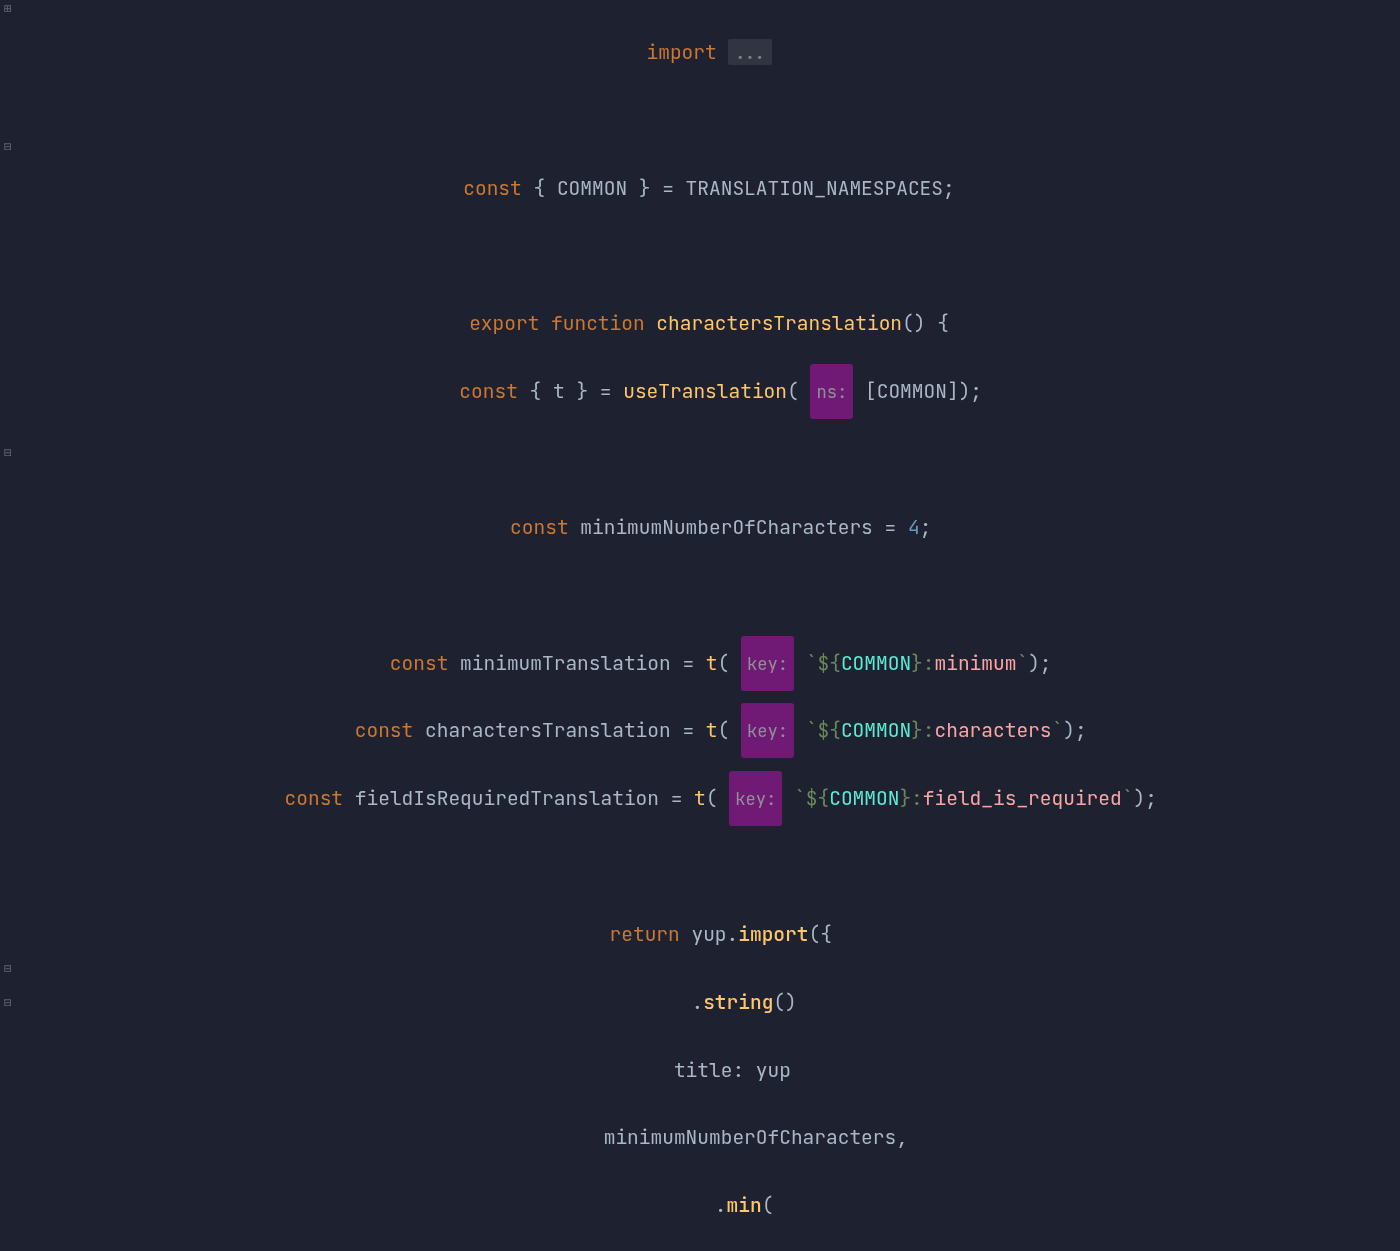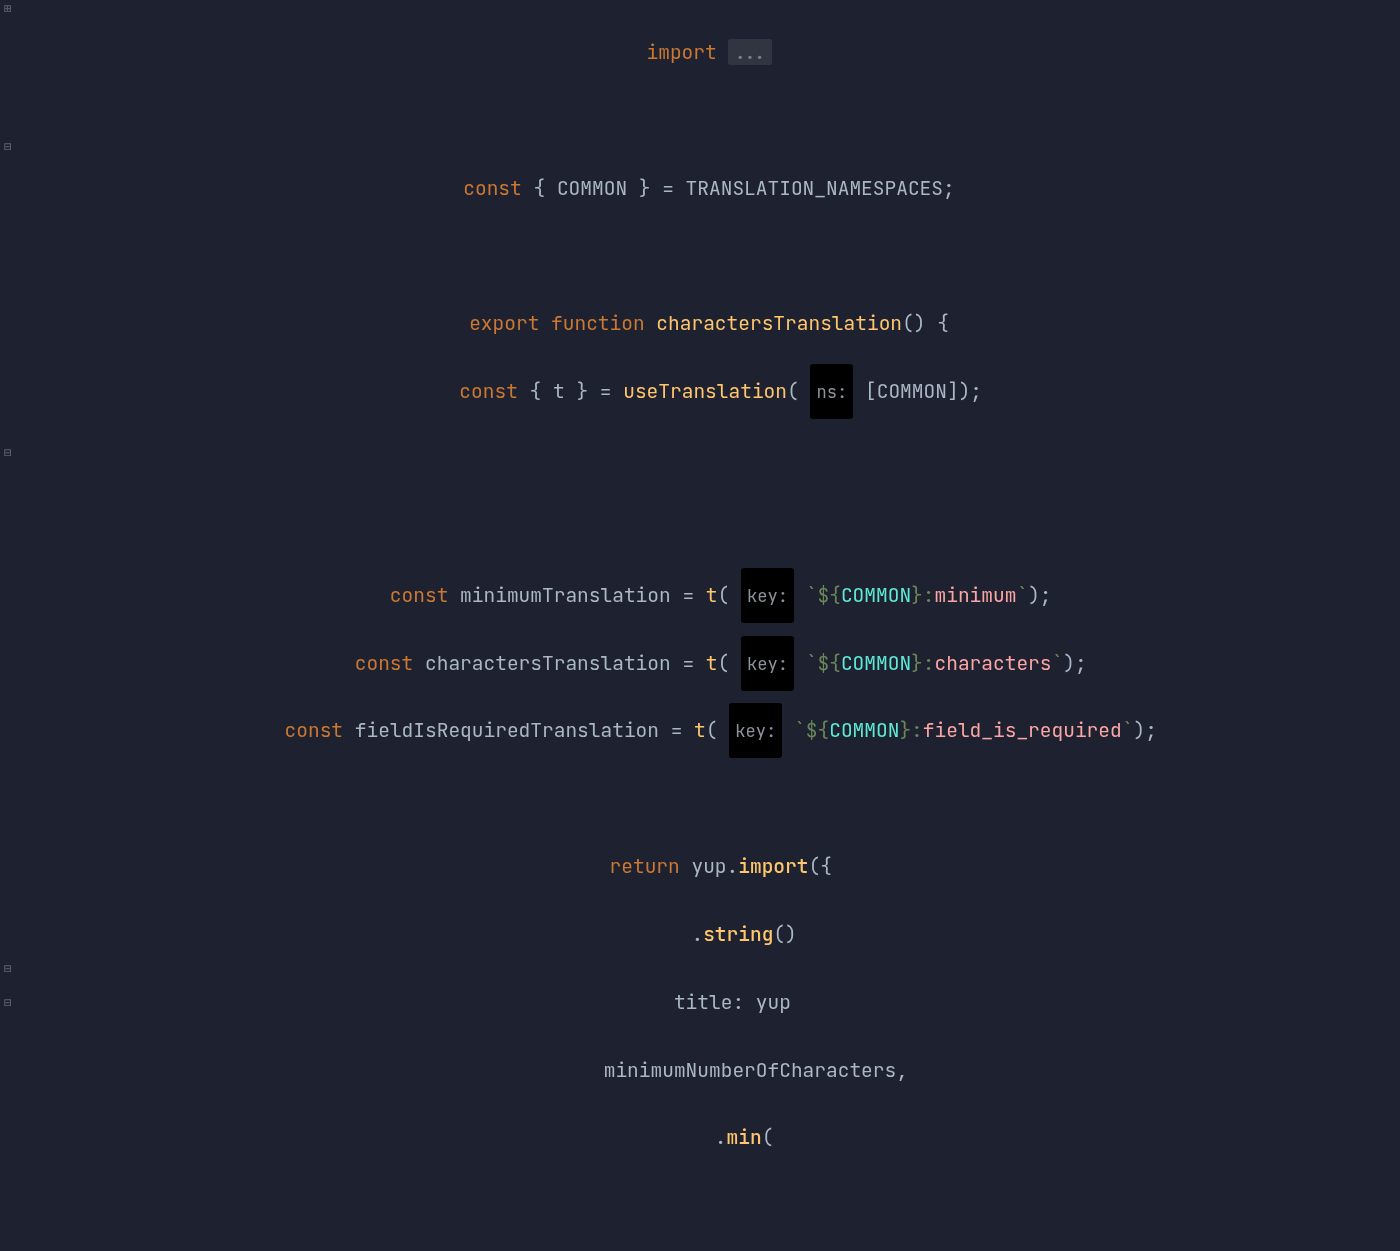--- a/index.html
+++ b/index.html
@@ -44,21 +44,21 @@
   .line { display: block; text-align: center; }
   
   .kw   { color: #cc7832; }           
   .fn   { color: #ffc66d; }           
   .id   { color: #a9b7c6; }           
   .num  { color: #6897bb; }           
   .tstr { color: #6a8759; }           
   .tvarid { color: #5eead4; }         
   .punc { color: #a9b7c6; }
   .coll { background: #313541; color: #808080; padding: 0 4px; border-radius: 2px;}
-  .hint { background: #000000; color: #8e9198; padding: 16px 6px; border-radius: 3px; font-size: 0.88em;}
+  .hint { background: #701a75; color: #8e9198; padding: 16px 6px; border-radius: 3px; font-size: 0.88em;}
   .prop { color: #a9b7c6; }
   .tkey { color: #fca5a5; }
   .tfn  { color: #ffc66d; font-weight: 500;}
 </style>
 </head>
 <body>
 
 <div class="editor">
   <div class="gutter">
     <span class="fold" style="top:4px">⊞</span>
@@ -69,20 +69,21 @@
   </div>
 
   <div class="code">
 <span class="line"><span class="kw">import</span> <span class="coll">...</span></span>
 <span class="line"> </span>
 <span class="line"><span class="kw">const</span> <span class="id">{ COMMON }</span> <span class="punc">=</span> <span class="id">TRANSLATION_NAMESPACES</span><span class="punc">;</span></span>
 <span class="line"> </span>
 <span class="line"><span class="kw">export</span> <span class="kw">function</span> <span class="fn">charactersTranslation</span><span class="punc">()</span> <span class="punc">{</span></span>
 <span class="line">  <span class="kw">const</span> <span class="id">{ t }</span> <span class="punc">=</span> <span class="fn">useTranslation</span><span class="punc">(</span> <span class="hint">ns:</span> <span class="id">[COMMON]</span><span class="punc">)</span><span class="punc">;</span></span>
 <span class="line"> </span>
+<span class="line">  <span class="kw">const</span> <span class="id">minimumNumberOfCharacters</span> <span class="punc">=</span> <span class="num">4</span><span class="punc">;</span></span>
 <span class="line"> </span>
 <span class="line">  <span class="kw">const</span> <span class="id">minimumTranslation</span> <span class="punc">=</span> <span class="fn">t</span><span class="punc">(</span> <span class="hint">key:</span> <span class="tstr">`</span><span class="tstr">${</span><span class="tvarid">COMMON</span><span class="tstr">}</span><span class="tstr">:</span><span class="tkey">minimum</span><span class="tstr">`</span><span class="punc">)</span><span class="punc">;</span></span>
 <span class="line">  <span class="kw">const</span> <span class="id">charactersTranslation</span> <span class="punc">=</span> <span class="fn">t</span><span class="punc">(</span> <span class="hint">key:</span> <span class="tstr">`</span><span class="tstr">${</span><span class="tvarid">COMMON</span><span class="tstr">}</span><span class="tstr">:</span><span class="tkey">characters</span><span class="tstr">`</span><span class="punc">)</span><span class="punc">;</span></span>
 <span class="line">  <span class="kw">const</span> <span class="id">fieldIsRequiredTranslation</span> <span class="punc">=</span> <span class="fn">t</span><span class="punc">(</span> <span class="hint">key:</span> <span class="tstr">`</span><span class="tstr">${</span><span class="tvarid">COMMON</span><span class="tstr">}</span><span class="tstr">:</span><span class="tkey">field_is_required</span><span class="tstr">`</span><span class="punc">)</span><span class="punc">;</span></span>
 <span class="line"> </span>
 <span class="line">  <span class="kw">return</span> <span class="id">yup</span><span class="punc">.</span><span class="tfn">import</span><span class="punc">({</span></span>
 <span class="line">      <span class="punc">.</span><span class="tfn">string</span><span class="punc">()</span></span>
 <span class="line">    <span class="prop">title</span><span class="punc">:</span> <span class="id">yup</span></span>
 <span class="line">        <span class="id">minimumNumberOfCharacters</span><span class="punc">,</span></span>
 <span class="line">      <span class="punc">.</span><span class="tfn">min</span><span class="punc">(</span></span>

